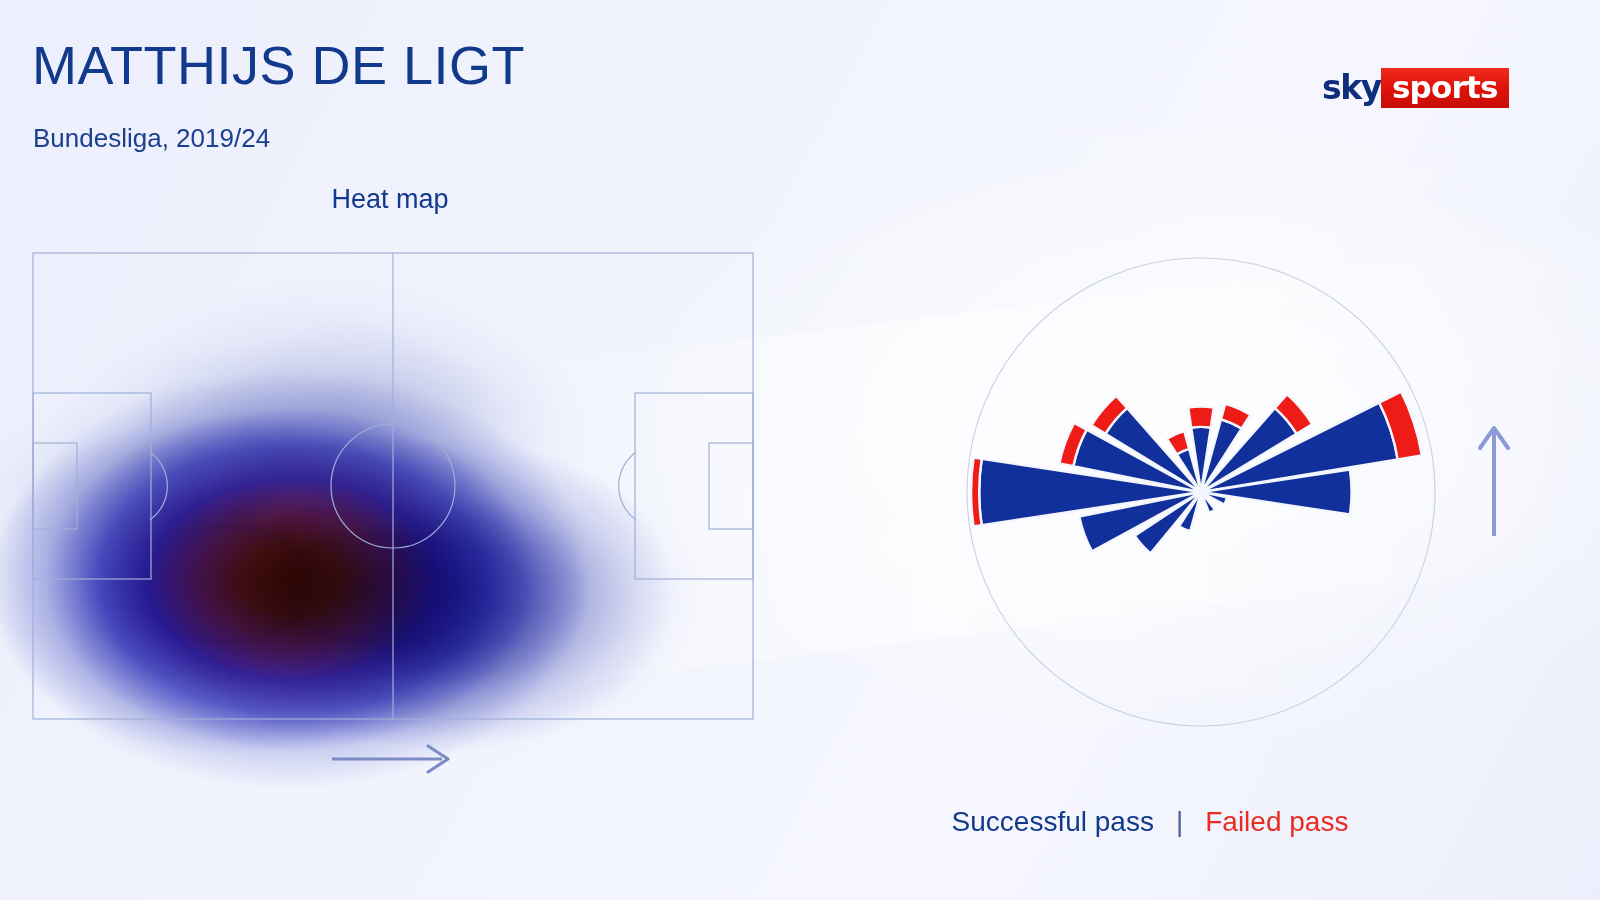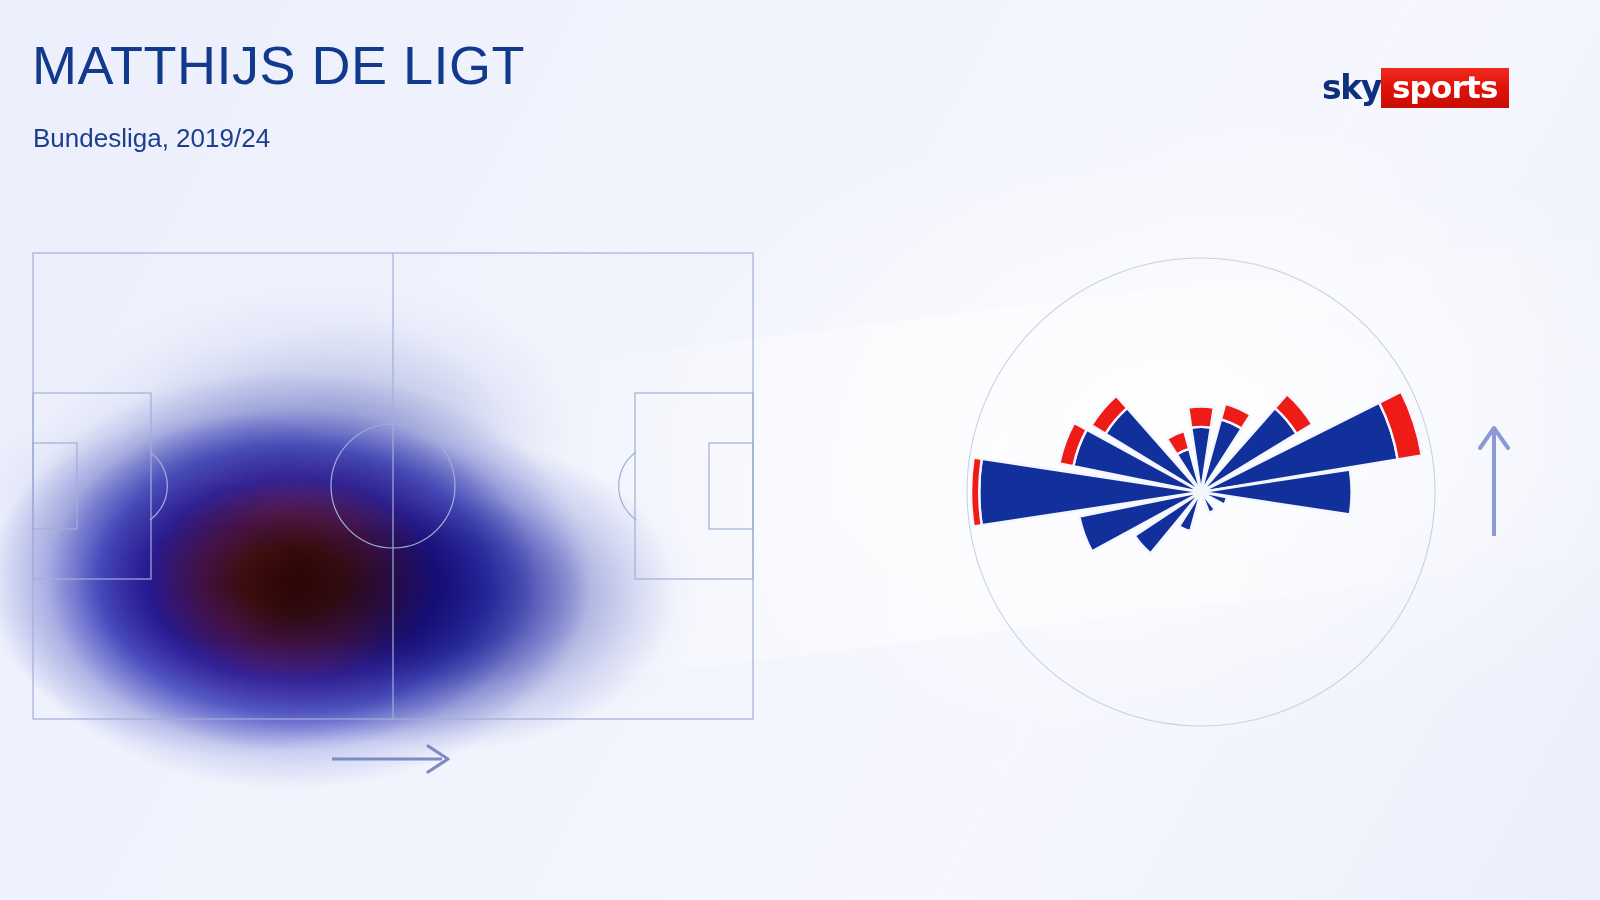--- a/index.html
+++ b/index.html
@@ -150,20 +150,21 @@
   <div class="sheen"></div>
 
   <div class="title">MATTHIJS DE LIGT</div>
   <div class="subtitle">Bundesliga, 2019/24</div>
 
   <div class="logo">
     <span class="logo-sky">sky</span>
     <span class="logo-sports">sports</span>
   </div>
 
+  <div class="section-heading" id="heat-heading">Heat map</div>
 
   <div id="pitch-wrap">
     <div class="heat-layer" id="heat-layer">
         <div class="blob" style="left: -40.432px; top: 117.936px; width: 600.704px; height: 419.328px; background: radial-gradient(closest-side, rgba(255, 20, 0, 0.98) 0%, rgba(255, 30, 0, 0.92) 16%, rgba(214, 18, 60, 0.85) 30%, rgba(70, 28, 170, 0.85) 48%, rgba(26, 30, 190, 0.62) 64%, rgba(120, 130, 215, 0.28) 82%, rgba(160, 170, 225, 0) 100%); mix-blend-mode: multiply;"></div>
         <div class="blob" style="left: -49.096px; top: 161.928px; width: 488.072px; height: 340.704px; background: radial-gradient(closest-side, rgba(30, 25, 185, 0.753) 0%, rgba(34, 34, 180, 0.655) 34%, rgba(90, 98, 200, 0.36) 62%, rgba(150, 160, 220, 0) 100%); mix-blend-mode: multiply;"></div>
         <div class="blob" style="left: 106.856px; top: 179.712px; width: 450.528px; height: 314.496px; background: radial-gradient(closest-side, rgba(30, 25, 185, 0.608) 0%, rgba(34, 34, 180, 0.53) 34%, rgba(90, 98, 200, 0.29) 62%, rgba(150, 160, 220, 0) 100%); mix-blend-mode: multiply;"></div>
         <div class="blob" style="left: 193.496px; top: 184.392px; width: 450.528px; height: 314.496px; background: radial-gradient(closest-side, rgba(30, 25, 185, 0.553) 0%, rgba(34, 34, 180, 0.48) 34%, rgba(90, 98, 200, 0.263) 62%, rgba(150, 160, 220, 0) 100%); mix-blend-mode: multiply;"></div>
         <div class="blob" style="left: 255.588px; top: 202.176px; width: 412.984px; height: 288.288px; background: radial-gradient(closest-side, rgba(110, 120, 200, 0.424) 0%, rgba(130, 142, 205, 0.275) 42%, rgba(165, 175, 222, 0.11) 70%, rgba(190, 198, 232, 0) 100%); mix-blend-mode: multiply;"></div>
         <div class="blob" style="left: 20.216px; top: 39.312px; width: 450.528px; height: 314.496px; background: radial-gradient(closest-side, rgba(110, 120, 200, 0.255) 0%, rgba(130, 142, 205, 0.165) 42%, rgba(165, 175, 222, 0.067) 70%, rgba(190, 198, 232, 0) 100%); mix-blend-mode: multiply;"></div>
         <div class="blob" style="left: 92.416px; top: 20.592px; width: 450.528px; height: 314.496px; background: radial-gradient(closest-side, rgba(110, 120, 200, 0.22) 0%, rgba(130, 142, 205, 0.14) 42%, rgba(165, 175, 222, 0.06) 70%, rgba(190, 198, 232, 0) 100%); mix-blend-mode: multiply;"></div>
@@ -217,14 +218,19 @@
         <path d="M 271.7297535686752 253.86211163172504 L 279.1668942859568 272.83945800026214 A 22.382608695652173 22.382608695652173 0 0 0 284.9640528863475 269.4924669217916 L 272.2477591934188 253.56304094483764 A 2 2 0 0 1 271.7297535686752 253.86211163172504 Z" fill="#12309c" stroke="#f4f6fd" stroke-width="2.4" stroke-linejoin="round"></path>
         <path d="M 272.75596595085597 252.9573837158812 L 294.22455835871233 264.6624402770028 A 26.452173913043477 26.452173913043477 0 0 0 296.9303035930372 257.2284663428983 L 272.96054234924344 252.39531468075825 A 2 2 0 0 1 272.75596595085597 252.9573837158812 Z" fill="#12309c" stroke="#f4f6fd" stroke-width="2.4" stroke-linejoin="round"></path>
       </svg>
   </div>
 
   <svg id="north-arrow" width="44" height="118" viewBox="0 0 44 118">
     <line x1="22" y1="116" x2="22" y2="12" stroke="#8b9ad4" stroke-width="4"></line>
     <polyline points="8,28 22,8 36,28" fill="none" stroke="#8b9ad4" stroke-width="4" stroke-linecap="round" stroke-linejoin="round"></polyline>
   </svg>
 
+  <div id="legend">
+    <span class="legend-success">Successful pass</span>
+    <span class="legend-sep">|</span>
+    <span class="legend-failed">Failed pass</span>
+  </div>
 
 </div>
 
 </body></html>

